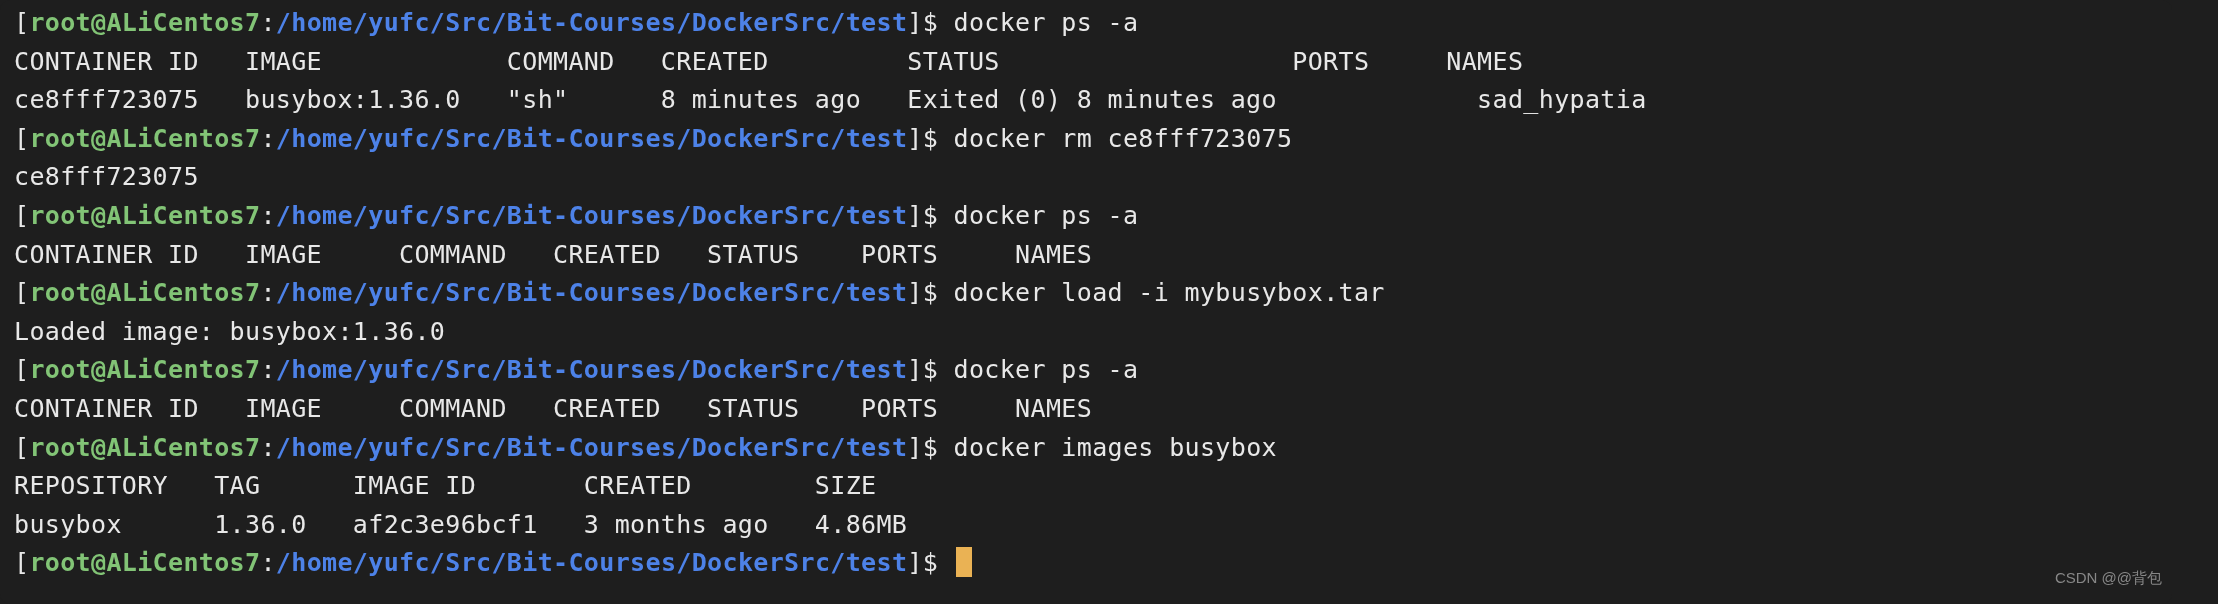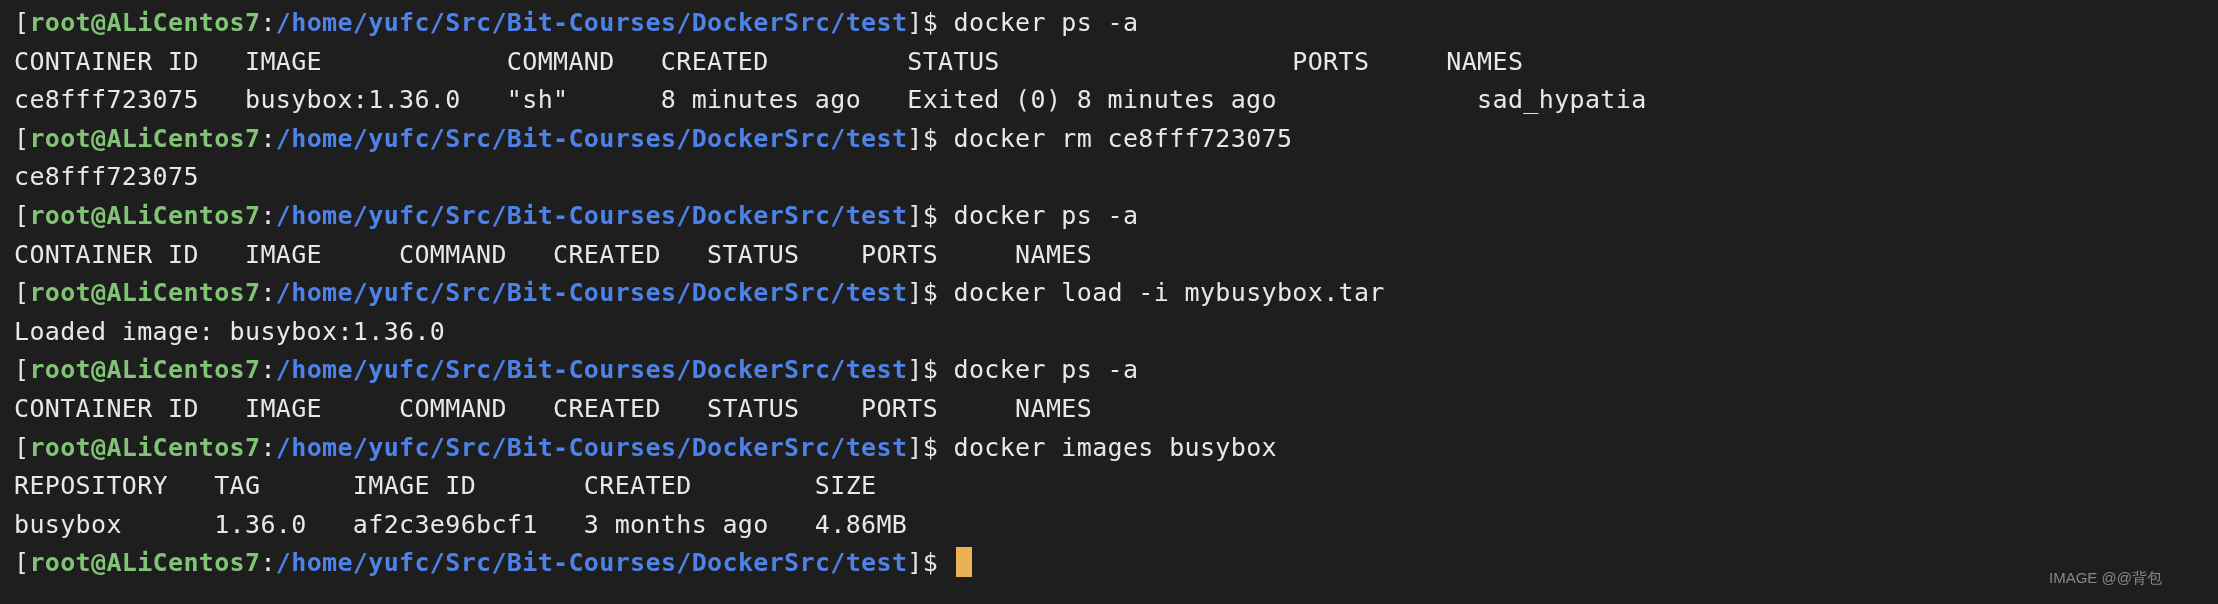--- a/index.html
+++ b/index.html
@@ -52,14 +52,14 @@
     color: #9a9a9a;
     opacity: 0.85;
     white-space: pre;
   }
 </style>
 </head>
 <body>
 
 <div id="terminal">
   <div id="screen"><div class="line"><span class="seg plain">[</span><span class="seg user">root@ALiCentos7</span><span class="seg plain">:</span><span class="seg path">/home/yufc/Src/Bit-Courses/DockerSrc/test</span><span class="seg plain">]$ </span><span class="seg plain">docker ps -a</span></div><div class="line"><span class="seg plain">CONTAINER ID   IMAGE            COMMAND   CREATED         STATUS                   PORTS     NAMES</span></div><div class="line"><span class="seg plain">ce8fff723075   busybox:1.36.0   "sh"      8 minutes ago   Exited (0) 8 minutes ago             sad_hypatia</span></div><div class="line"><span class="seg plain">[</span><span class="seg user">root@ALiCentos7</span><span class="seg plain">:</span><span class="seg path">/home/yufc/Src/Bit-Courses/DockerSrc/test</span><span class="seg plain">]$ </span><span class="seg plain">docker rm ce8fff723075</span></div><div class="line"><span class="seg plain">ce8fff723075</span></div><div class="line"><span class="seg plain">[</span><span class="seg user">root@ALiCentos7</span><span class="seg plain">:</span><span class="seg path">/home/yufc/Src/Bit-Courses/DockerSrc/test</span><span class="seg plain">]$ </span><span class="seg plain">docker ps -a</span></div><div class="line"><span class="seg plain">CONTAINER ID   IMAGE     COMMAND   CREATED   STATUS    PORTS     NAMES</span></div><div class="line"><span class="seg plain">[</span><span class="seg user">root@ALiCentos7</span><span class="seg plain">:</span><span class="seg path">/home/yufc/Src/Bit-Courses/DockerSrc/test</span><span class="seg plain">]$ </span><span class="seg plain">docker load -i mybusybox.tar</span></div><div class="line"><span class="seg plain">Loaded image: busybox:1.36.0</span></div><div class="line"><span class="seg plain">[</span><span class="seg user">root@ALiCentos7</span><span class="seg plain">:</span><span class="seg path">/home/yufc/Src/Bit-Courses/DockerSrc/test</span><span class="seg plain">]$ </span><span class="seg plain">docker ps -a</span></div><div class="line"><span class="seg plain">CONTAINER ID   IMAGE     COMMAND   CREATED   STATUS    PORTS     NAMES</span></div><div class="line"><span class="seg plain">[</span><span class="seg user">root@ALiCentos7</span><span class="seg plain">:</span><span class="seg path">/home/yufc/Src/Bit-Courses/DockerSrc/test</span><span class="seg plain">]$ </span><span class="seg plain">docker images busybox</span></div><div class="line"><span class="seg plain">REPOSITORY   TAG      IMAGE ID       CREATED        SIZE</span></div><div class="line"><span class="seg plain">busybox      1.36.0   af2c3e96bcf1   3 months ago   4.86MB</span></div><div class="line"><span class="seg plain">[</span><span class="seg user">root@ALiCentos7</span><span class="seg plain">:</span><span class="seg path">/home/yufc/Src/Bit-Courses/DockerSrc/test</span><span class="seg plain">]$ </span><span class="seg plain"></span><span class="cursor"></span></div></div>
-  <div id="watermark">IMAGE @@背包</div>
+  <div id="watermark">CSDN @@背包</div>
 </div>
 
 </body></html>

